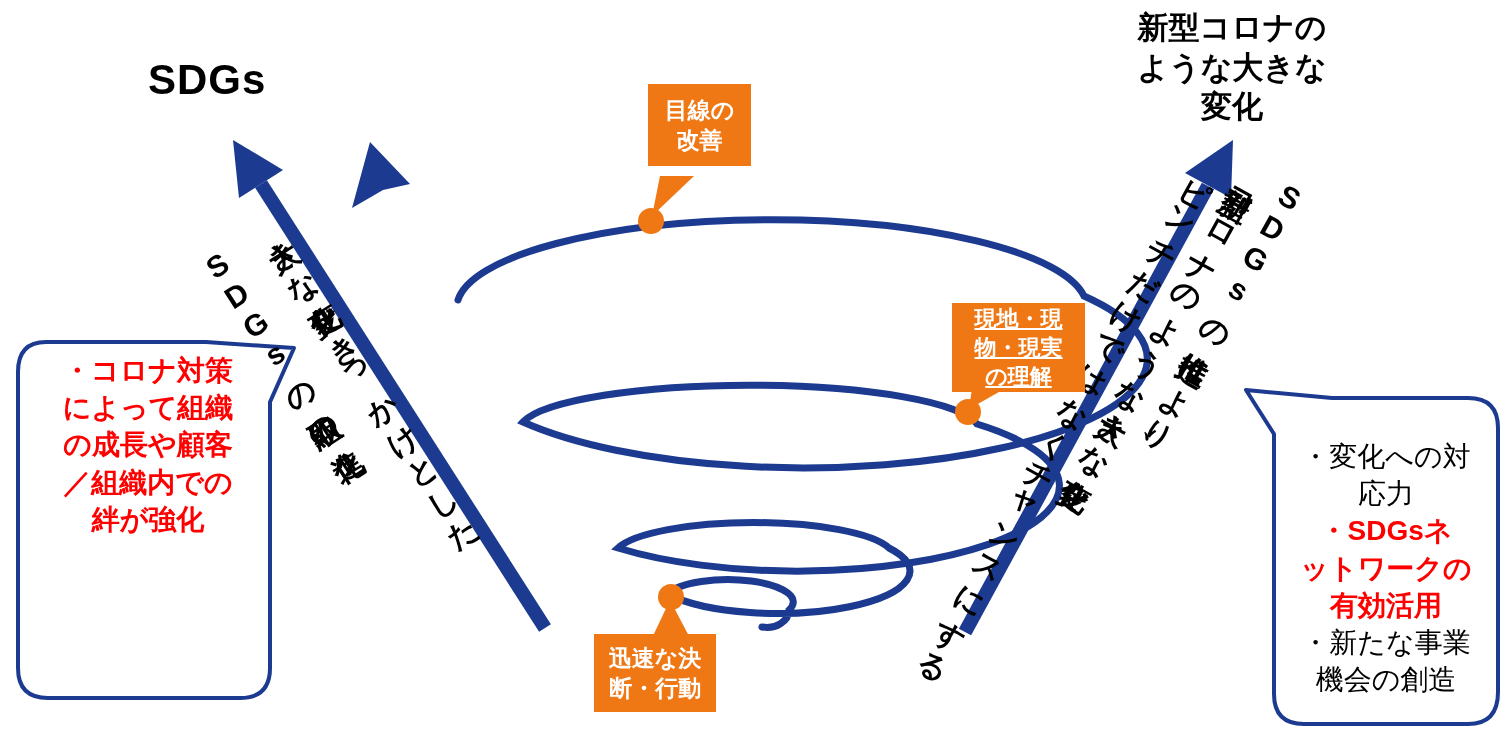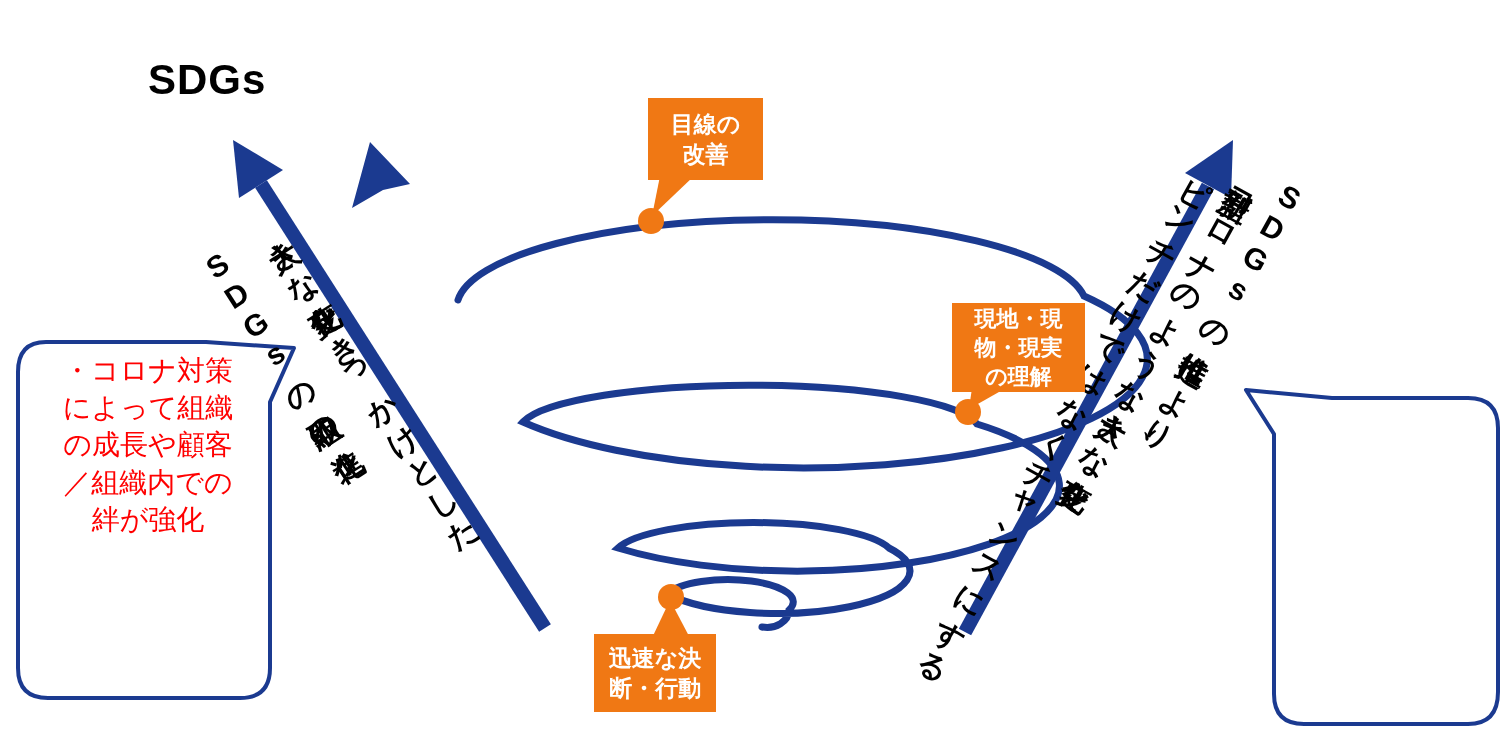--- a/index.html
+++ b/index.html
@@ -16,28 +16,28 @@
     font-weight:bold;font-size:30px;letter-spacing:2px;line-height:1.1;
     white-space:nowrap;transform-origin:top center;color:#000;
   }
   .rot-left{transform:rotate(-33deg);}
   .rot-right{transform:rotate(29deg);}
   .callout{
     position:absolute;background:#F07814;color:#fff;font-weight:bold;
     display:flex;align-items:center;justify-content:center;text-align:center;
     font-size:23px;line-height:1.32;white-space:pre-line;
   }
-  .c1{left:648px;top:98px;width:115px;height:82px;}
-  .c2{left:952px;top:303px;width:133px;height:89px;font-size:22px;}
+  .c1{left:648px;top:84px;width:103px;height:82px;}
+  .c2{left:952px;top:303px;width:133px;height:89px;font-size:22px;text-decoration:underline;}
   .c3{left:594px;top:634px;width:122px;height:78px;text-align:right;}
   .bubble-text{position:absolute;text-align:center;font-size:28px;line-height:1.33;}
   .bubble-text-left{left:26px;top:352px;width:244px;}
   .bubble-text-right{left:1282px;top:438px;width:208px;}
   .seg{display:block;white-space:pre-line;}
-  .seg-red{display:block;white-space:pre-line;color:#FF0000;font-weight:normal;}
+  .seg-red{display:block;white-space:pre-line;color:#FF0000;font-weight:bold;}
   svg{position:absolute;left:0;top:0;}
 </style>
 </head>
 <body>
 
 <div class="canvas">
 
   <svg width="1509" height="736" viewBox="0 0 1509 736">
 
     <path d="M 458 300
@@ -68,20 +68,23 @@
     <circle cx="651" cy="221" r="13" fill="#F07814"></circle>
 
     <polygon points="972,388 1006,388 969,409" fill="#F07814"></polygon>
     <circle cx="968" cy="412" r="13" fill="#F07814"></circle>
 
     <polygon points="652,638 690,638 670,600" fill="#F07814"></polygon>
     <circle cx="671" cy="597" r="13" fill="#F07814"></circle>
   </svg>
 
   <div class="abs heading-left">SDGs</div>
+  <div class="abs heading-right pre">新型コロナの
+ような大きな
+変化</div>
 
   <div class="arrow-col rot-left" style="left:246px;top:224px;">大きな変化をきっかけとした</div>
   <div class="arrow-col rot-left" style="left:192px;top:252px;">SDGsの取組の進化</div>
 
   <div class="arrow-col rot-right" style="left:1281px;top:183px;">SDGsの推進により、</div>
   <div class="arrow-col rot-right" style="left:1239px;top:171px;">新型コロナのような大きな変化を</div>
   <div class="arrow-col rot-right" style="left:1197px;top:161px;">ピンチだけではなくチャンスにする</div>
 
   <div class="callout c1">目線の
 改善</div>
@@ -92,14 +95,23 @@
 断・行動</div>
 
   <div class="bubble-text bubble-text-left">
     <span class="seg-red">・コロナ対策
 によって組織
 の成長や顧客
 ／組織内での
 絆が強化</span>
   </div>
 
+  <div class="bubble-text bubble-text-right">
+    <span class="seg">・変化への対
+応力</span>
+    <span class="seg-red">・SDGsネ
+ットワークの
+有効活用</span>
+    <span class="seg">・新たな事業
+機会の創造</span>
+  </div>
 
 </div>
 
 </body></html>

